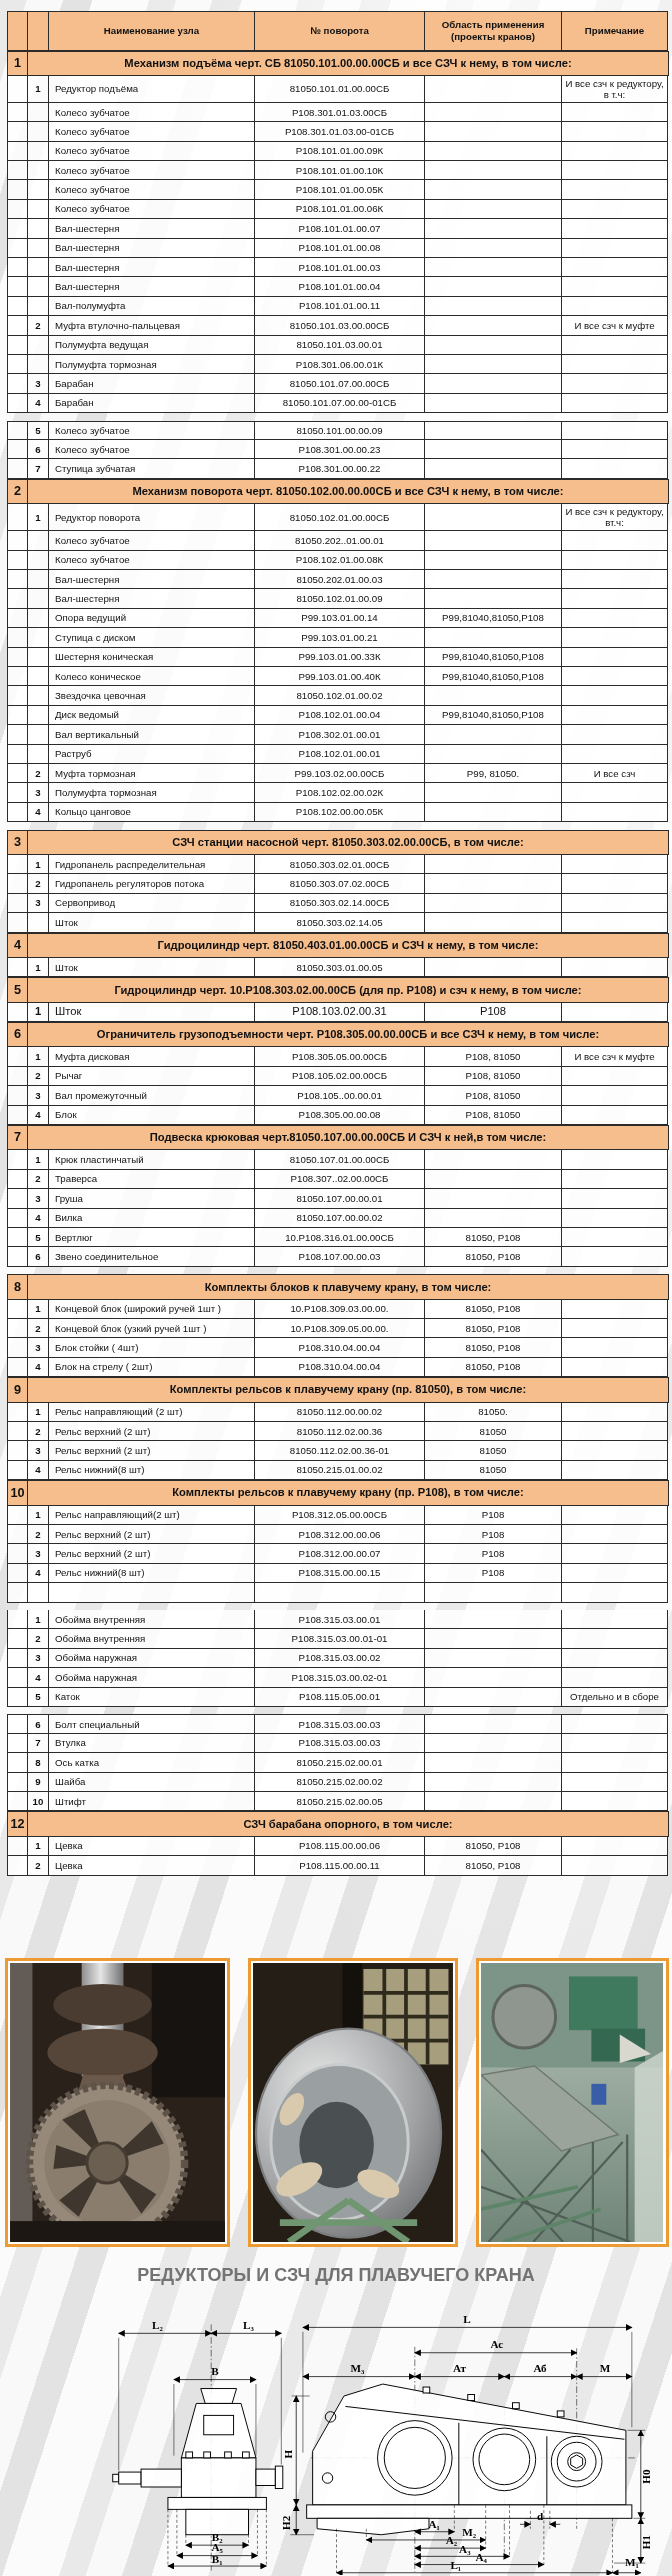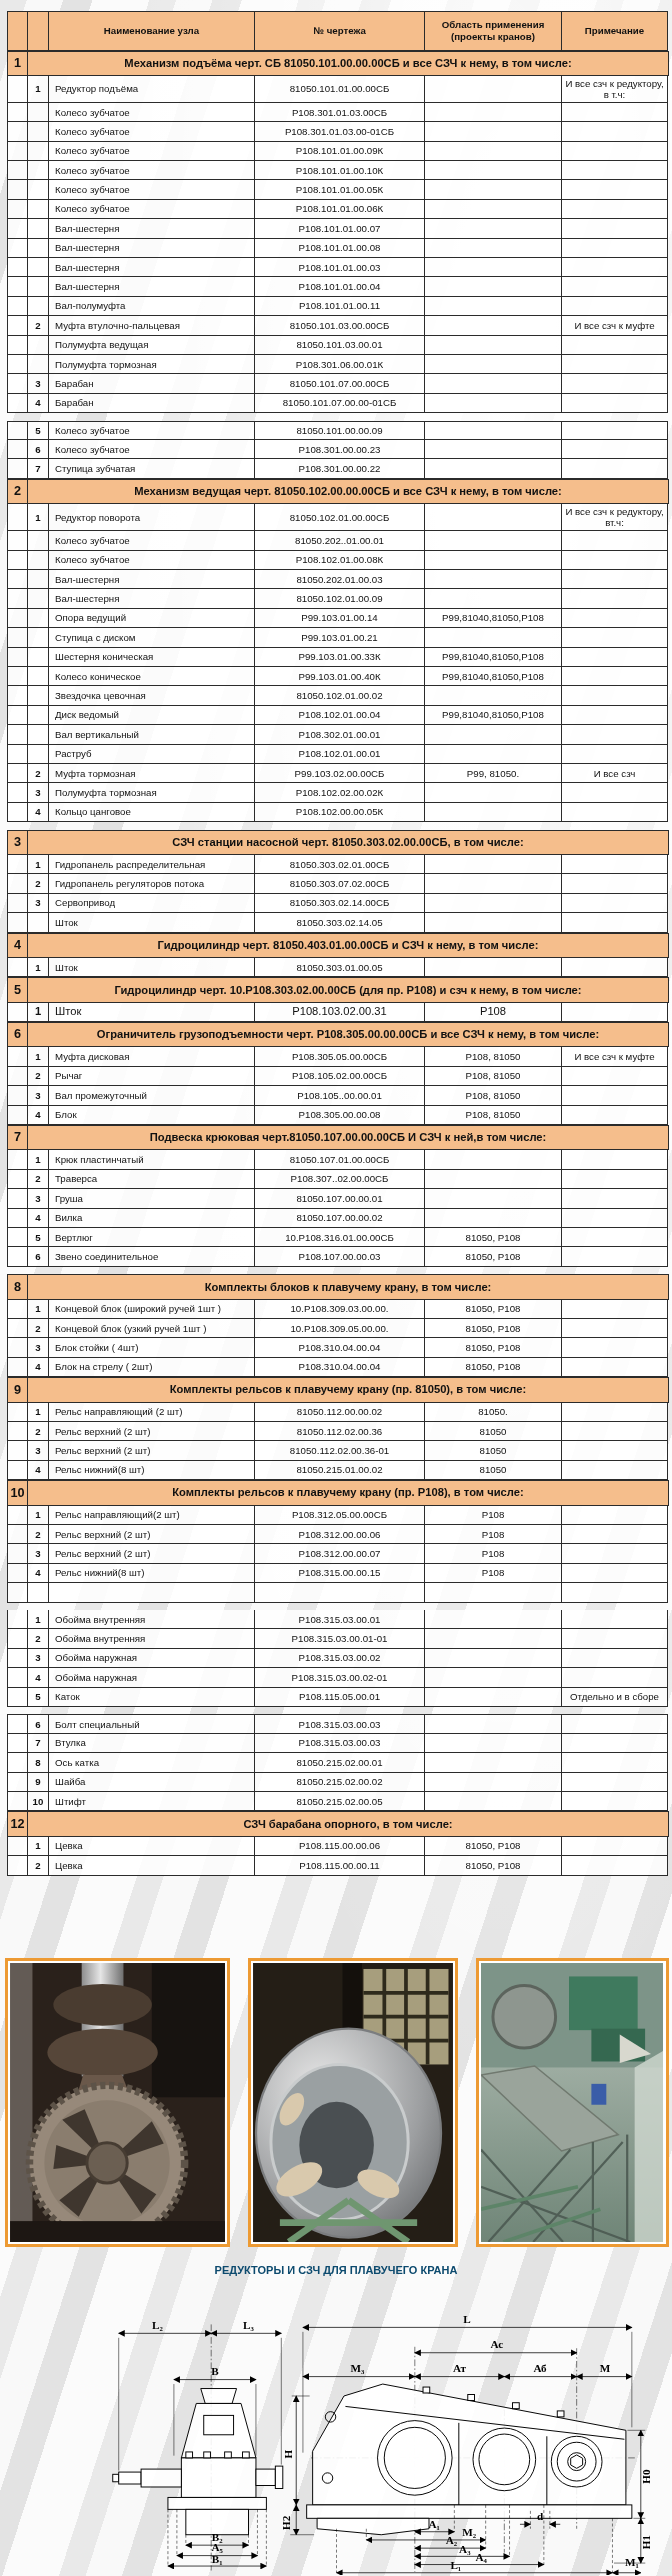--- a/index.html
+++ b/index.html
@@ -28,40 +28,40 @@
   .bar .c1{font-size:12.7px;font-weight:bold}
   .bar .cbar{width:641px;justify-content:center;font-weight:bold;font-size:11.2px;padding:0.7px 3px}
   .head .cell{background:#F5BE8C;font-weight:bold;min-height:40px;justify-content:center;
     text-align:center;white-space:pre-line;padding:0.7px 1.5px}
   .tall .cell{min-height:27px}
   .big .cell{font-size:11.2px}
   .gap{height:7.5px}
   .photos{position:absolute;top:1958px;left:4.5px;width:666px;display:flex;gap:18px}
   .photo{border:3px solid #ED9A33;background:#fff;padding:2.2px;height:279px}
   .photo svg{display:block}
-  .dwg-title{position:absolute;top:2262px;left:0;width:100%;text-align:center;color:#0c4a6e;
-    font-weight:bold;font-size:11px;line-height:1.55}
+  .dwg-title{position:absolute;top:2262px;left:0;width:100%;text-align:center;color:#737373;
+    font-weight:bold;font-size:18px;line-height:1.55}
   #dwg{position:absolute;top:2305px;left:7.5px}
   #dwg .ln{fill:none;stroke:#000;stroke-width:1.3}
   #dwg .fn{fill:rgba(255,255,255,.9);stroke:#000;stroke-width:1.3}
   #dwg .d{stroke:#000;stroke-width:1}
   #dwg .cl{stroke:#000;stroke-width:.7;stroke-dasharray:9 3 2 3;fill:none}
   #dwg .x{stroke:#000;stroke-width:.7}
   #dwg .xd{stroke:#000;stroke-width:.7;stroke-dasharray:4 3}
   #dwg text{font-family:"Liberation Serif",serif;font-weight:bold;font-size:15px;fill:#000}
 </style>
 </head>
 <body>
 
 <div id="tableWrap">
   <div class="row head ftop">
     <div class="cell c1"></div>
     <div class="cell c2"></div>
     <div class="cell c3">Наименование узла</div>
-    <div class="cell c4">№ чертежа</div>
+    <div class="cell c4">№ поворота</div>
     <div class="cell c5">Область применения
 (проекты кранов)</div>
     <div class="cell c6">Примечание</div>
   </div>
   <div id="table-body">
       <div class="row bar ftop">
         <div class="cell c1 num">1</div>
         <div class="cell cbar">Механизм подъёма   черт. СБ 81050.101.00.00.00СБ и все СЗЧ к нему, в том числе:</div>
       </div>
       <div class="row tall">
@@ -220,21 +220,21 @@
       <div class="row">
         <div class="cell c1"></div>
         <div class="cell c2 num">7</div>
         <div class="cell c3">Ступица зубчатая</div>
         <div class="cell c4">Р108.301.00.00.22</div>
         <div class="cell c5"></div>
         <div class="cell c6"></div>
       </div>
       <div class="row bar ftop">
         <div class="cell c1 num">2</div>
-        <div class="cell cbar">Механизм ведущая  черт. 81050.102.00.00.00СБ и все СЗЧ к нему, в том числе:</div>
+        <div class="cell cbar">Механизм поворота  черт. 81050.102.00.00.00СБ и все СЗЧ к нему, в том числе:</div>
       </div>
       <div class="row tall">
         <div class="cell c1"></div>
         <div class="cell c2 num">1</div>
         <div class="cell c3">Редуктор поворота</div>
         <div class="cell c4">81050.102.01.00.00СБ</div>
         <div class="cell c5"></div>
         <div class="cell c6">И все сзч к редуктору, вт.ч:</div>
       </div>
       <div class="row">

